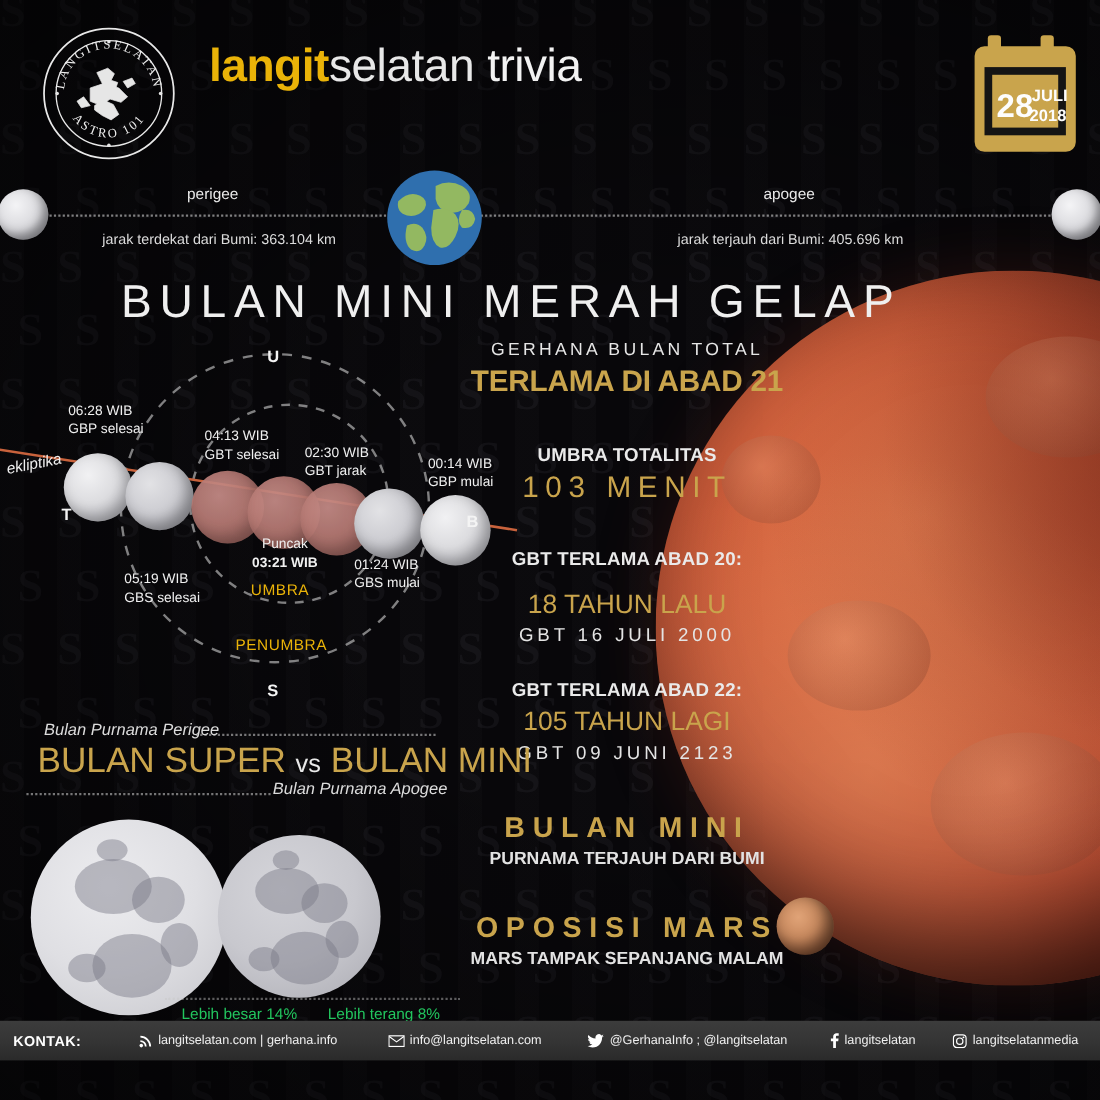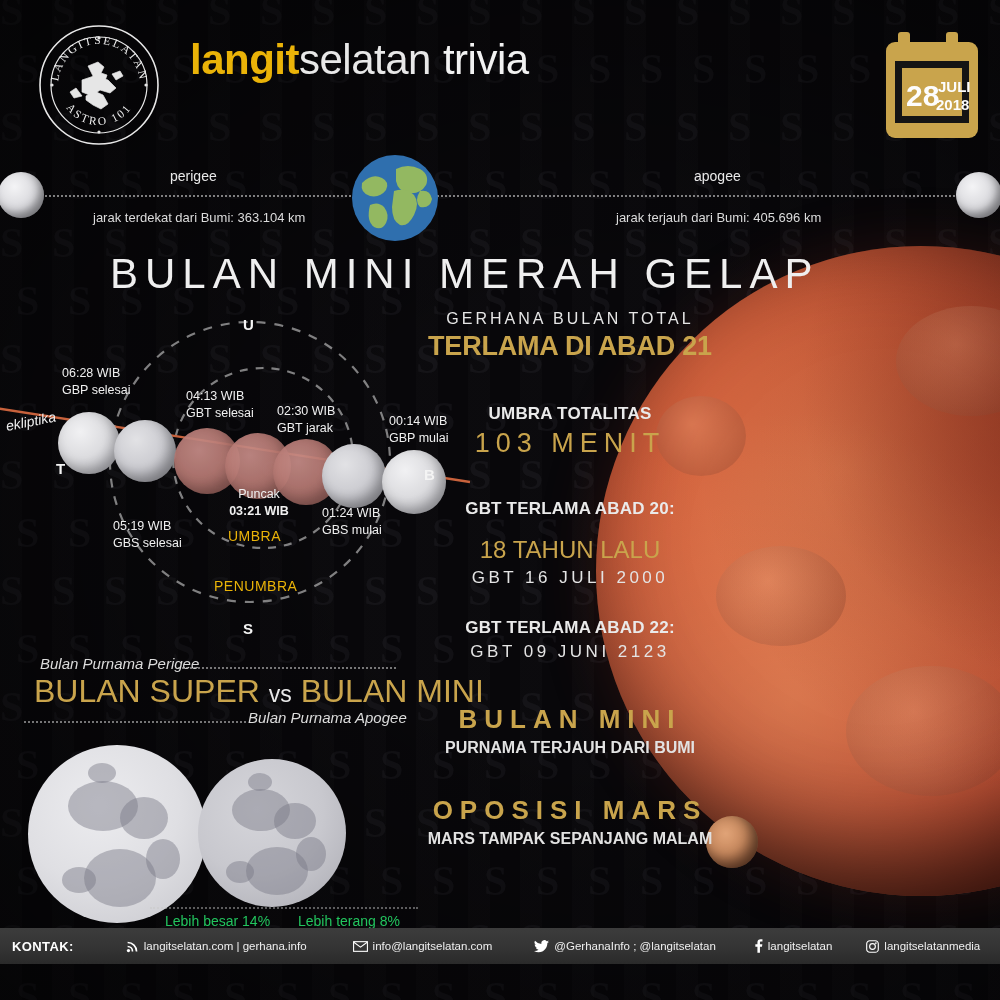--- a/index.html
+++ b/index.html
@@ -698,20 +698,21 @@
     </div>
 
     <div class="blk" style="margin-top:40px;">
       <div class="rwhite">GBT TERLAMA ABAD 20:</div>
       <div class="rgold24" style="margin-top:17px;">18 TAHUN LALU</div>
       <div class="rwhitesp" style="margin-top:4px;">GBT 16 JULI 2000</div>
     </div>
 
     <div class="blk" style="margin-top:30px;">
       <div class="rwhite">GBT TERLAMA ABAD 22:</div>
+      <div class="rgold24" style="margin-top:5px;">105 TAHUN LAGI</div>
       <div class="rwhitesp" style="margin-top:4px;">GBT 09 JUNI 2123</div>
     </div>
 
     <div class="blk" style="margin-top:42px;">
       <div class="rgoldtrk">BULAN MINI</div>
       <div class="rwhite16" style="margin-top:4px;">PURNAMA TERJAUH DARI BUMI</div>
     </div>
 
     <div class="blk" style="margin-top:38px;">
       <div class="rgoldtrk">OPOSISI MARS</div>

